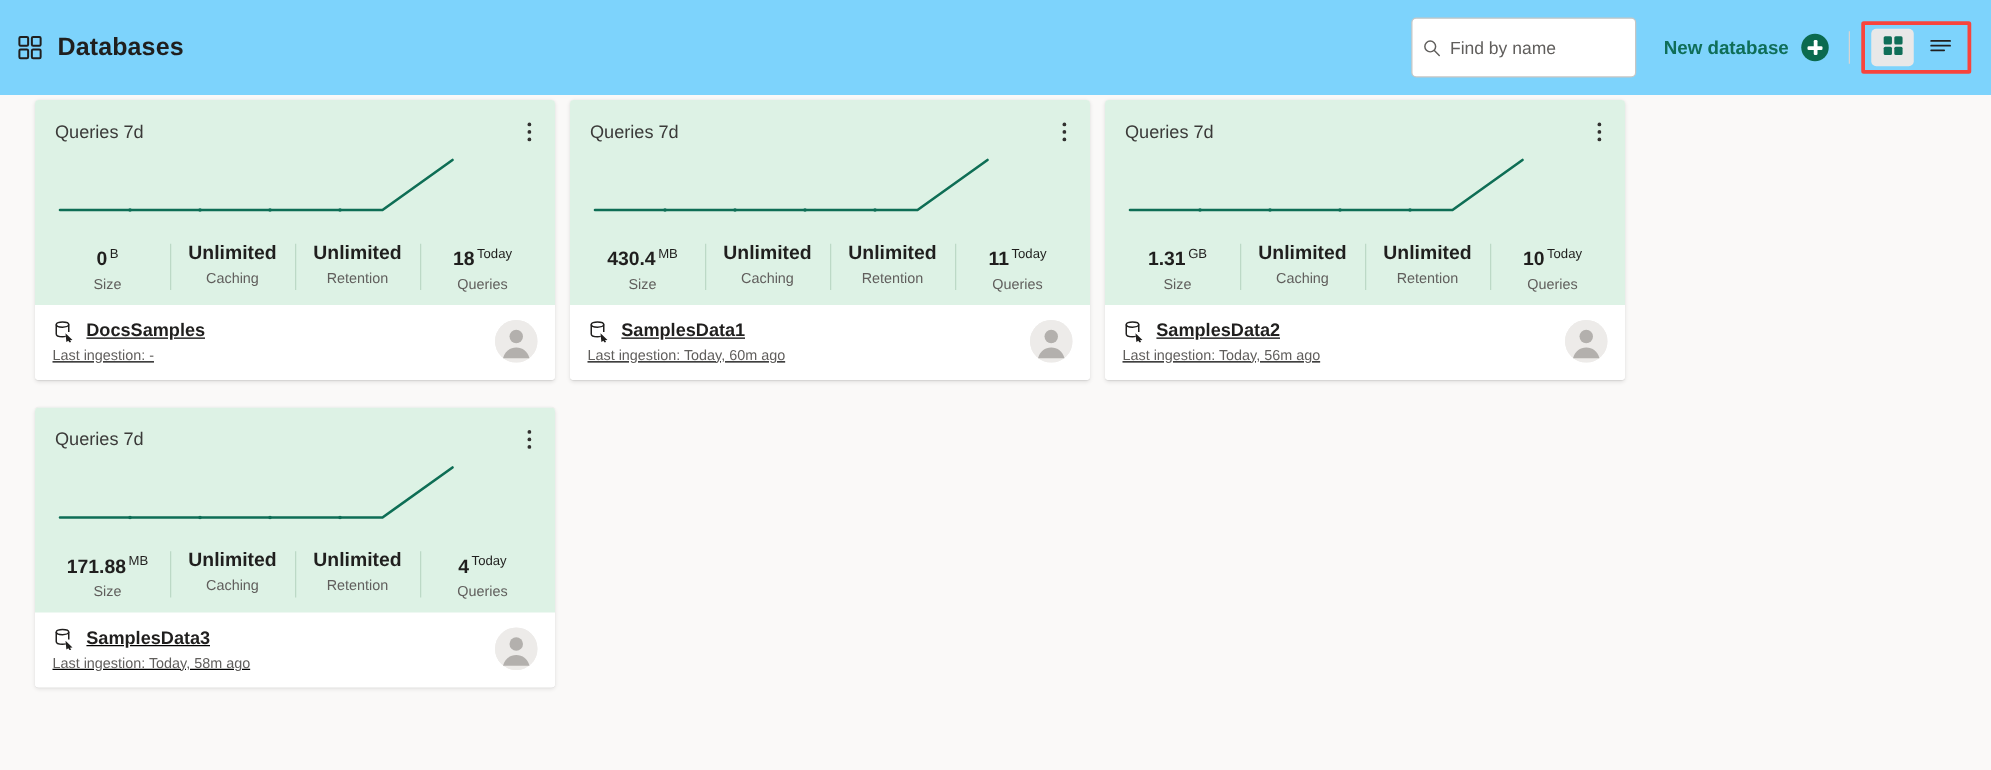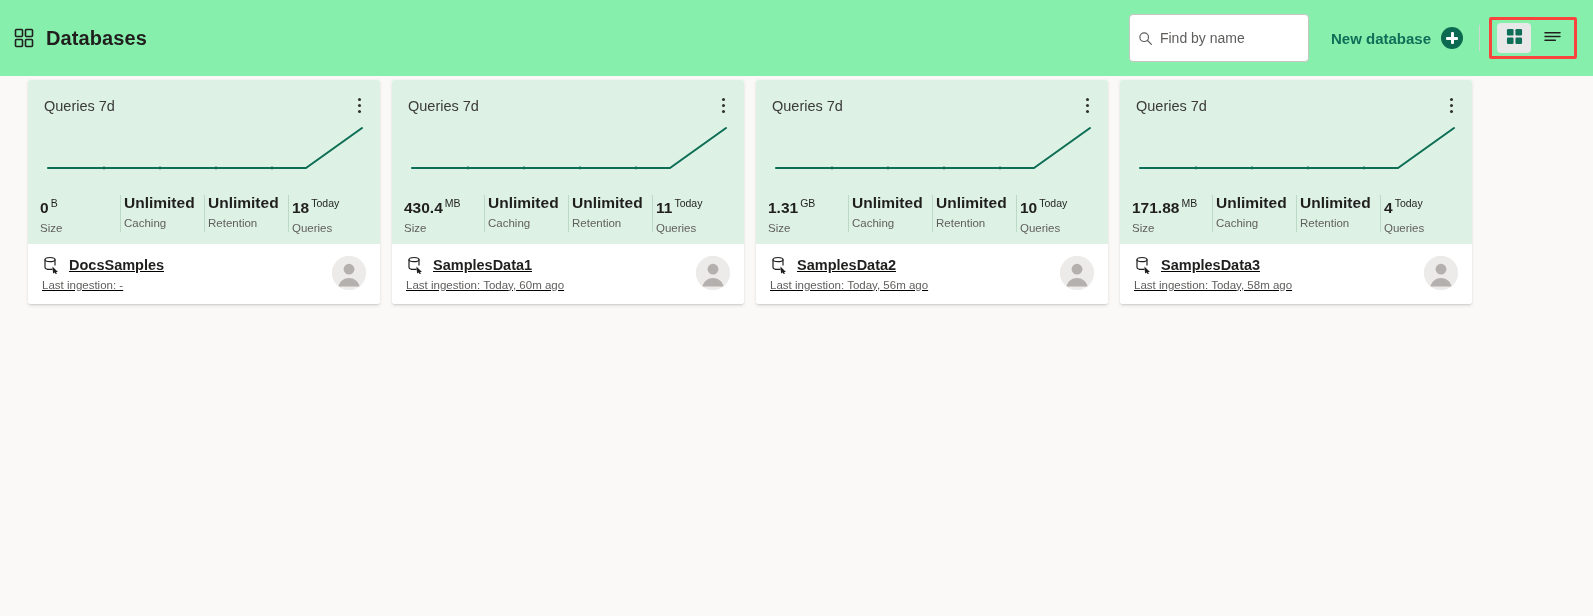--- a/index.html
+++ b/index.html
@@ -7,21 +7,21 @@
     width: 1593px;
     height: 616px;
     background: #faf9f8;
     font-family: "Liberation Sans", sans-serif;
     overflow: hidden;
   }
 
   
   .header {
     height: 76px;
-    background: #86efac;
+    background: #7dd3fc;
     display: flex;
     align-items: center;
     padding: 0 16px 0 14px;
     position: relative;
     gap: 48px;
   }
   .header-left {
     display: flex;
     align-items: center;
     gap: 12px;
@@ -128,21 +128,21 @@
 
   
   .cards-area {
     padding: 4px 0 0 28px;
     display: flex;
     flex-wrap: wrap;
     gap: 22px 12px;
     align-content: flex-start;
   }
   .db-card {
-    width: 352px;
+    width: 416px;
     background: #ffffff;
     border-radius: 3px;
     box-shadow: 0 1.2px 3.6px rgba(0,0,0,.10), 0 0.3px 0.9px rgba(0,0,0,.08);
     overflow: hidden;
     cursor: pointer;
   }
   .card-top {
     background: #ddf2e5;
     padding: 18px 16px 0 16px;
     position: relative;
@@ -183,21 +183,21 @@
     left: 0; right: 0; bottom: 10px;
     display: flex;
     padding: 0 8px;
   }
   .stat {
     flex: 1;
     padding: 0 4px;
     position: relative;
     display: flex;
     flex-direction: column;
-    align-items: flex-start;
+    align-items: center;
   }
   .stat + .stat::before {
     content: "";
     position: absolute;
     left: 0; top: 2px; bottom: 2px;
     width: 1px;
     background: #bcd9c6;
   }
   .stat-value {
     font-size: 15.5px;

